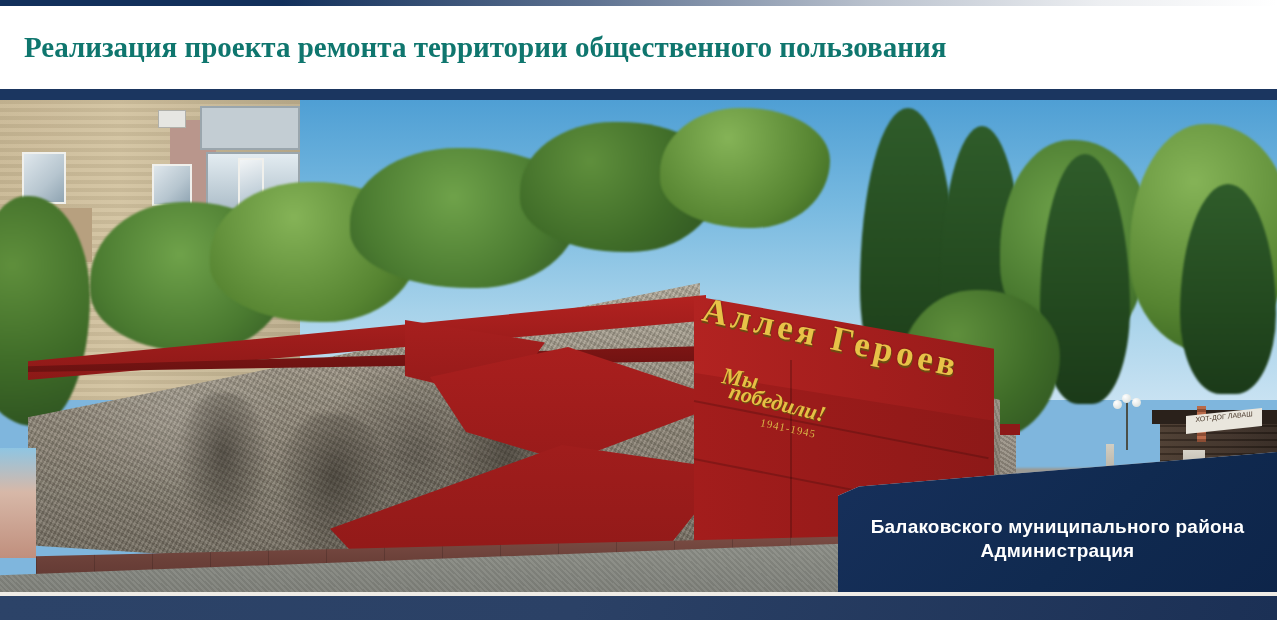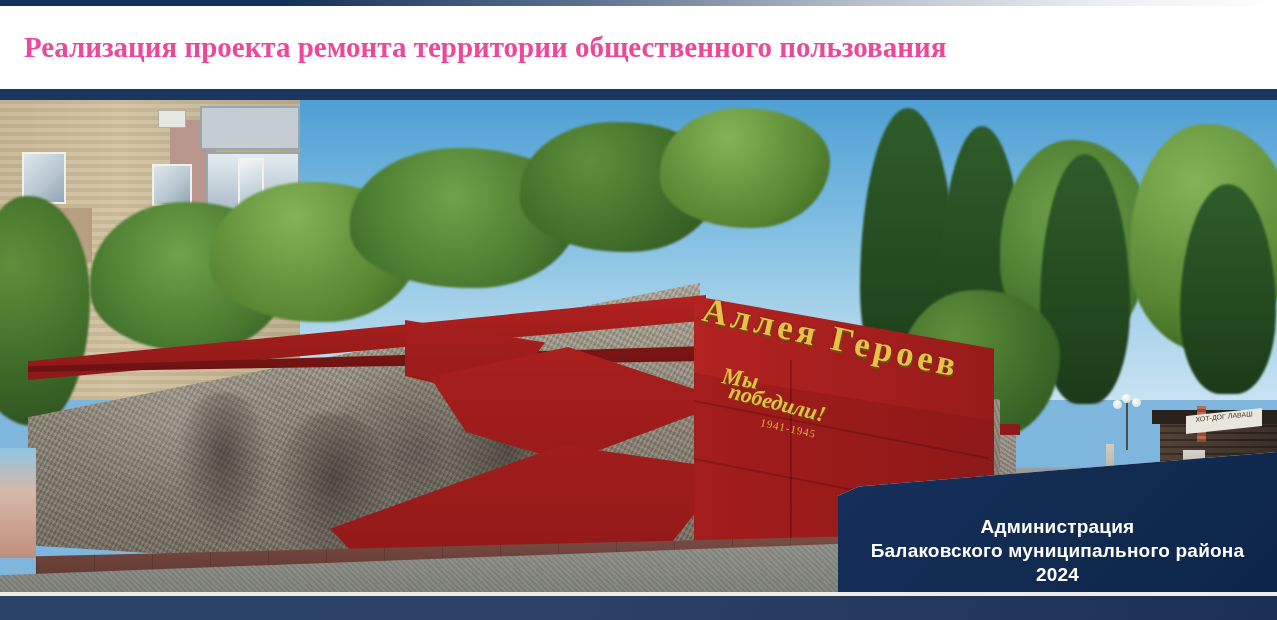--- a/index.html
+++ b/index.html
@@ -40,21 +40,21 @@
     flex-direction: column;
     justify-content: center;
     box-sizing: border-box;
     padding-left: 24px;
   }
   .header .title-line {
     font-family: "Liberation Serif", serif;
     font-weight: bold;
     font-size: 29px;
     line-height: 39px;
-    color: #ec4899;
+    color: #0f766e;
     white-space: nowrap;
     letter-spacing: 0px;
   }
 
   
   .header-underline {
     position: absolute;
     left: 0; top: 89px;
     width: 1277px;
     height: 11px;
@@ -573,21 +573,20 @@
     </div>
 
     <div style="position:absolute; left:0; top:348px; width:36px; height:110px;
                 background:linear-gradient(to bottom,#8fc5e2 0%,#d7b8a8 40%,#c08f7d 100%);"></div>
 
   </div>
 
   <div class="banner-border"></div>
   <div class="banner"></div>
   <div class="banner-text">
+    <div>Балаковского муниципального района</div>
     <div>Администрация</div>
-    <div>Балаковского муниципального района</div>
-    <div>2024</div>
   </div>
 
   <div class="bottom-hairline"></div>
   <div class="bottom-strip"></div>
 
 </div>
 
 </body></html>

